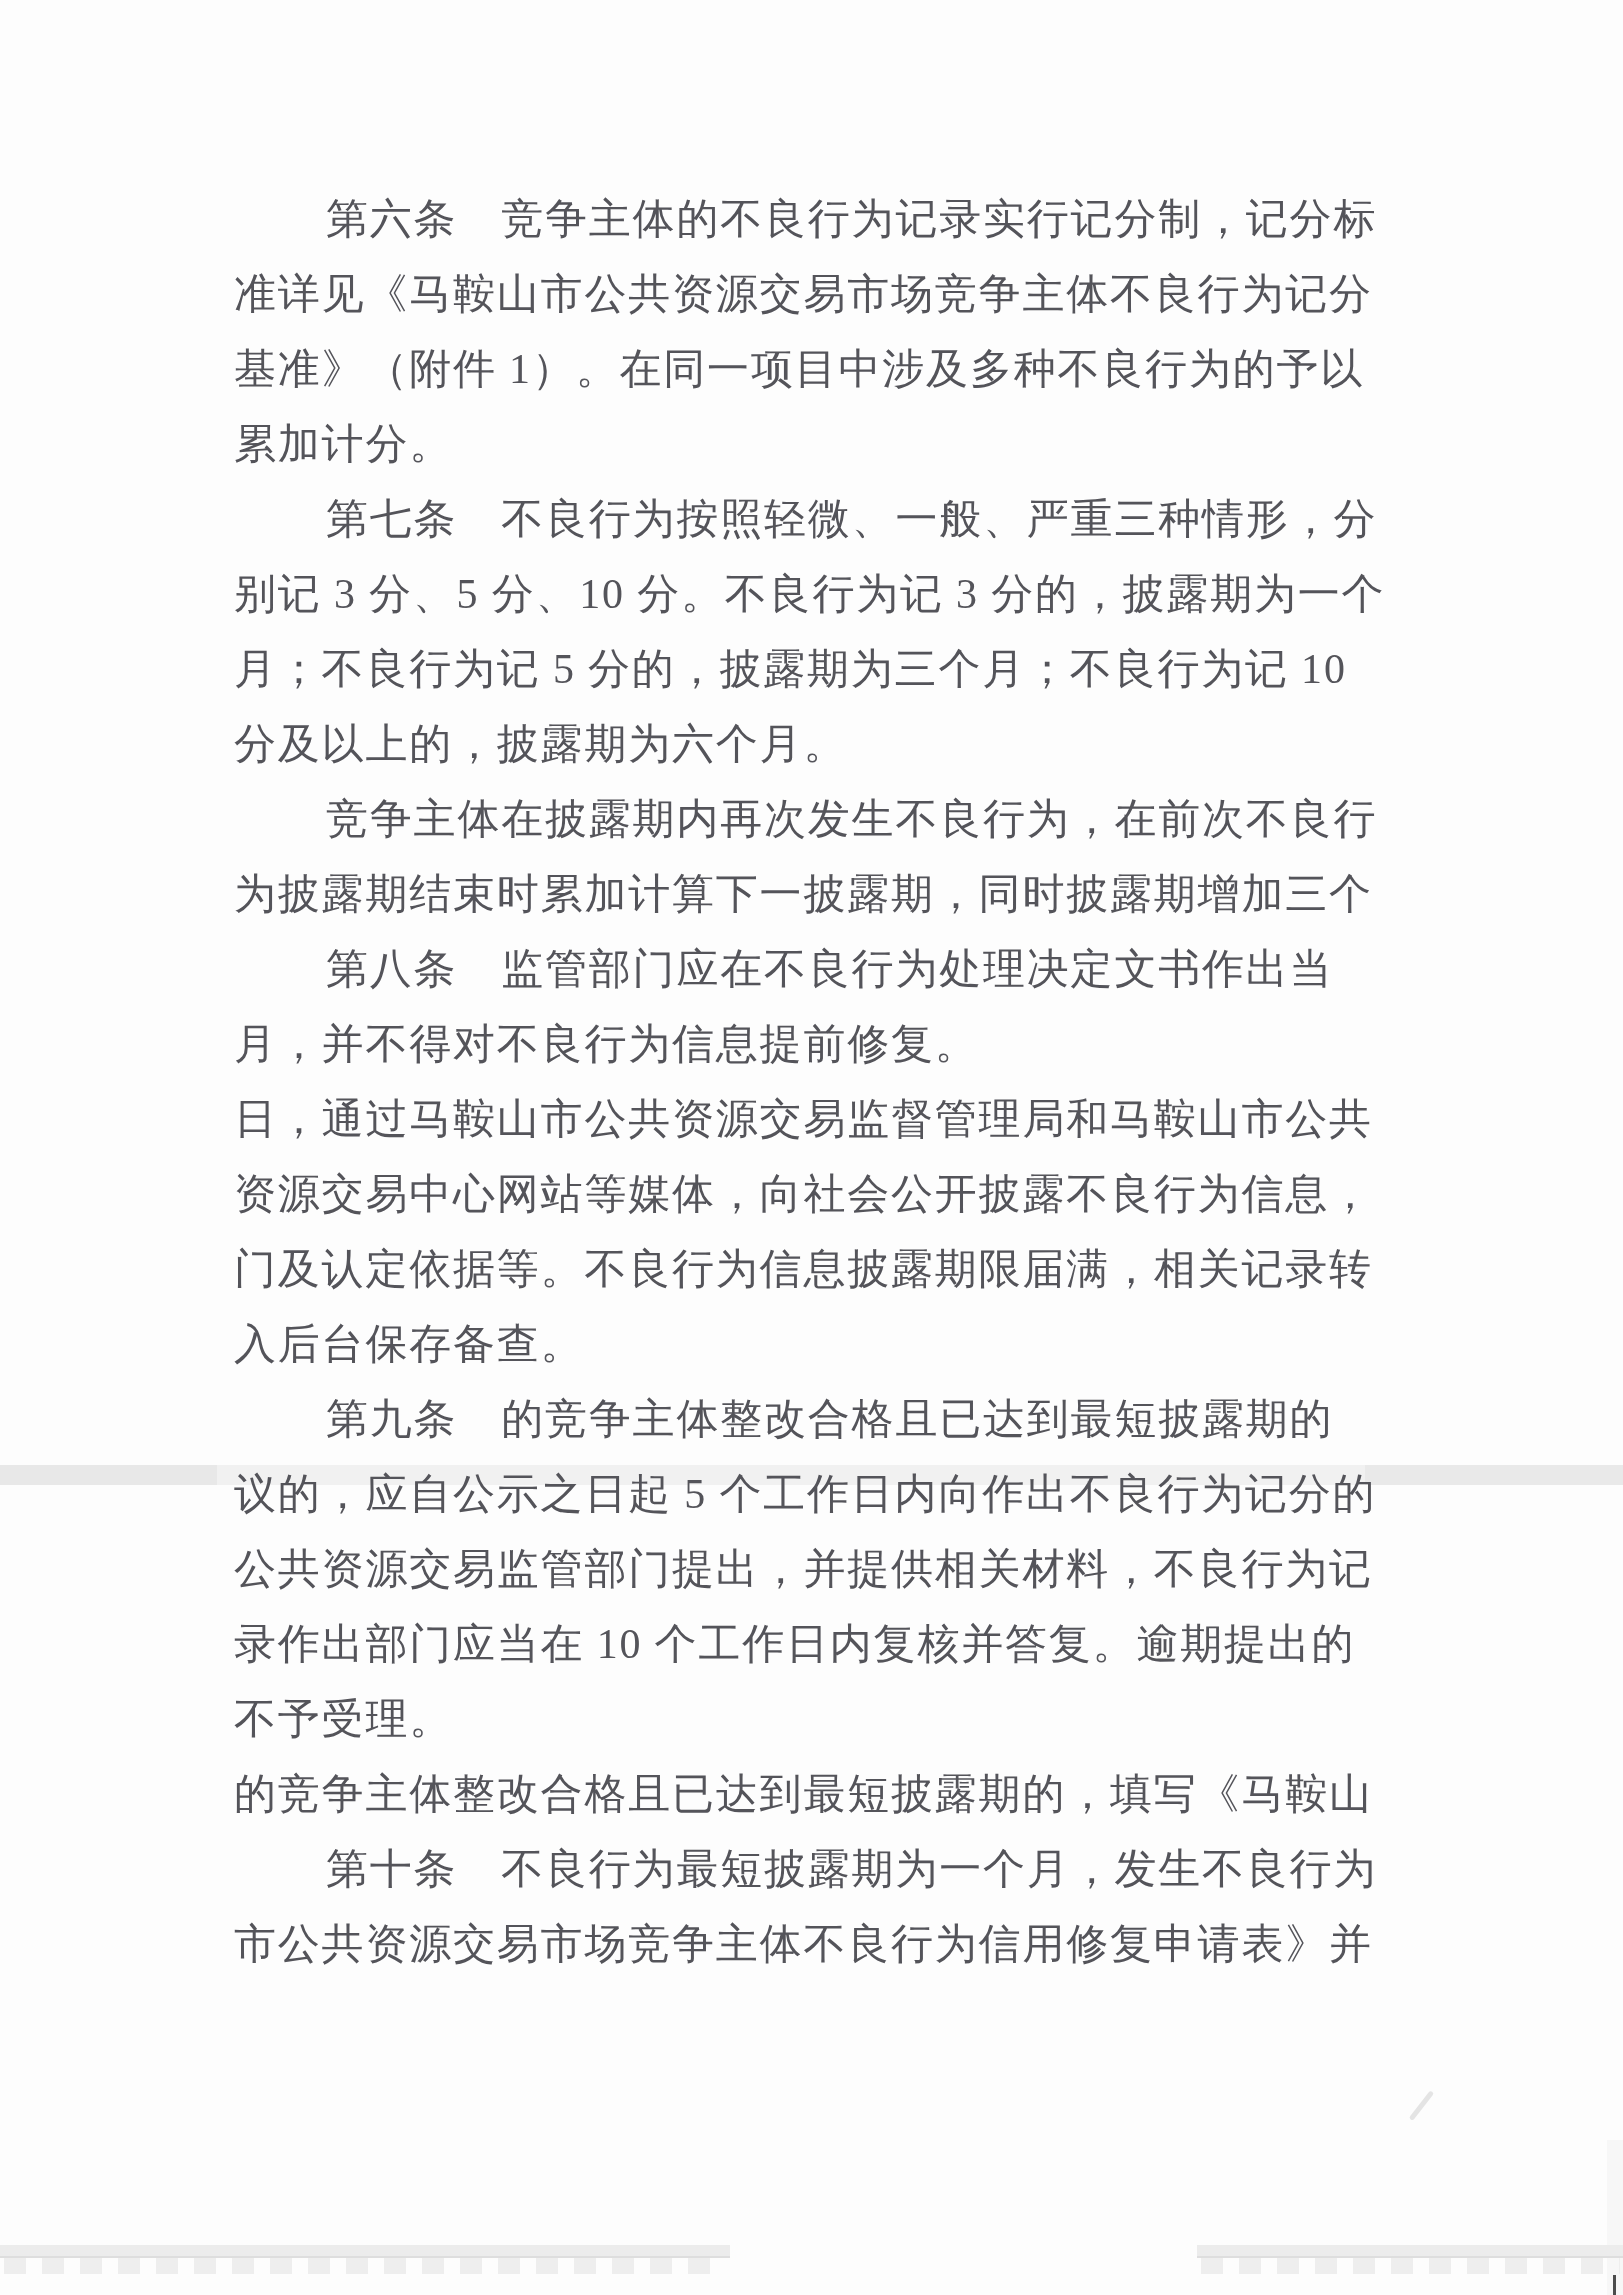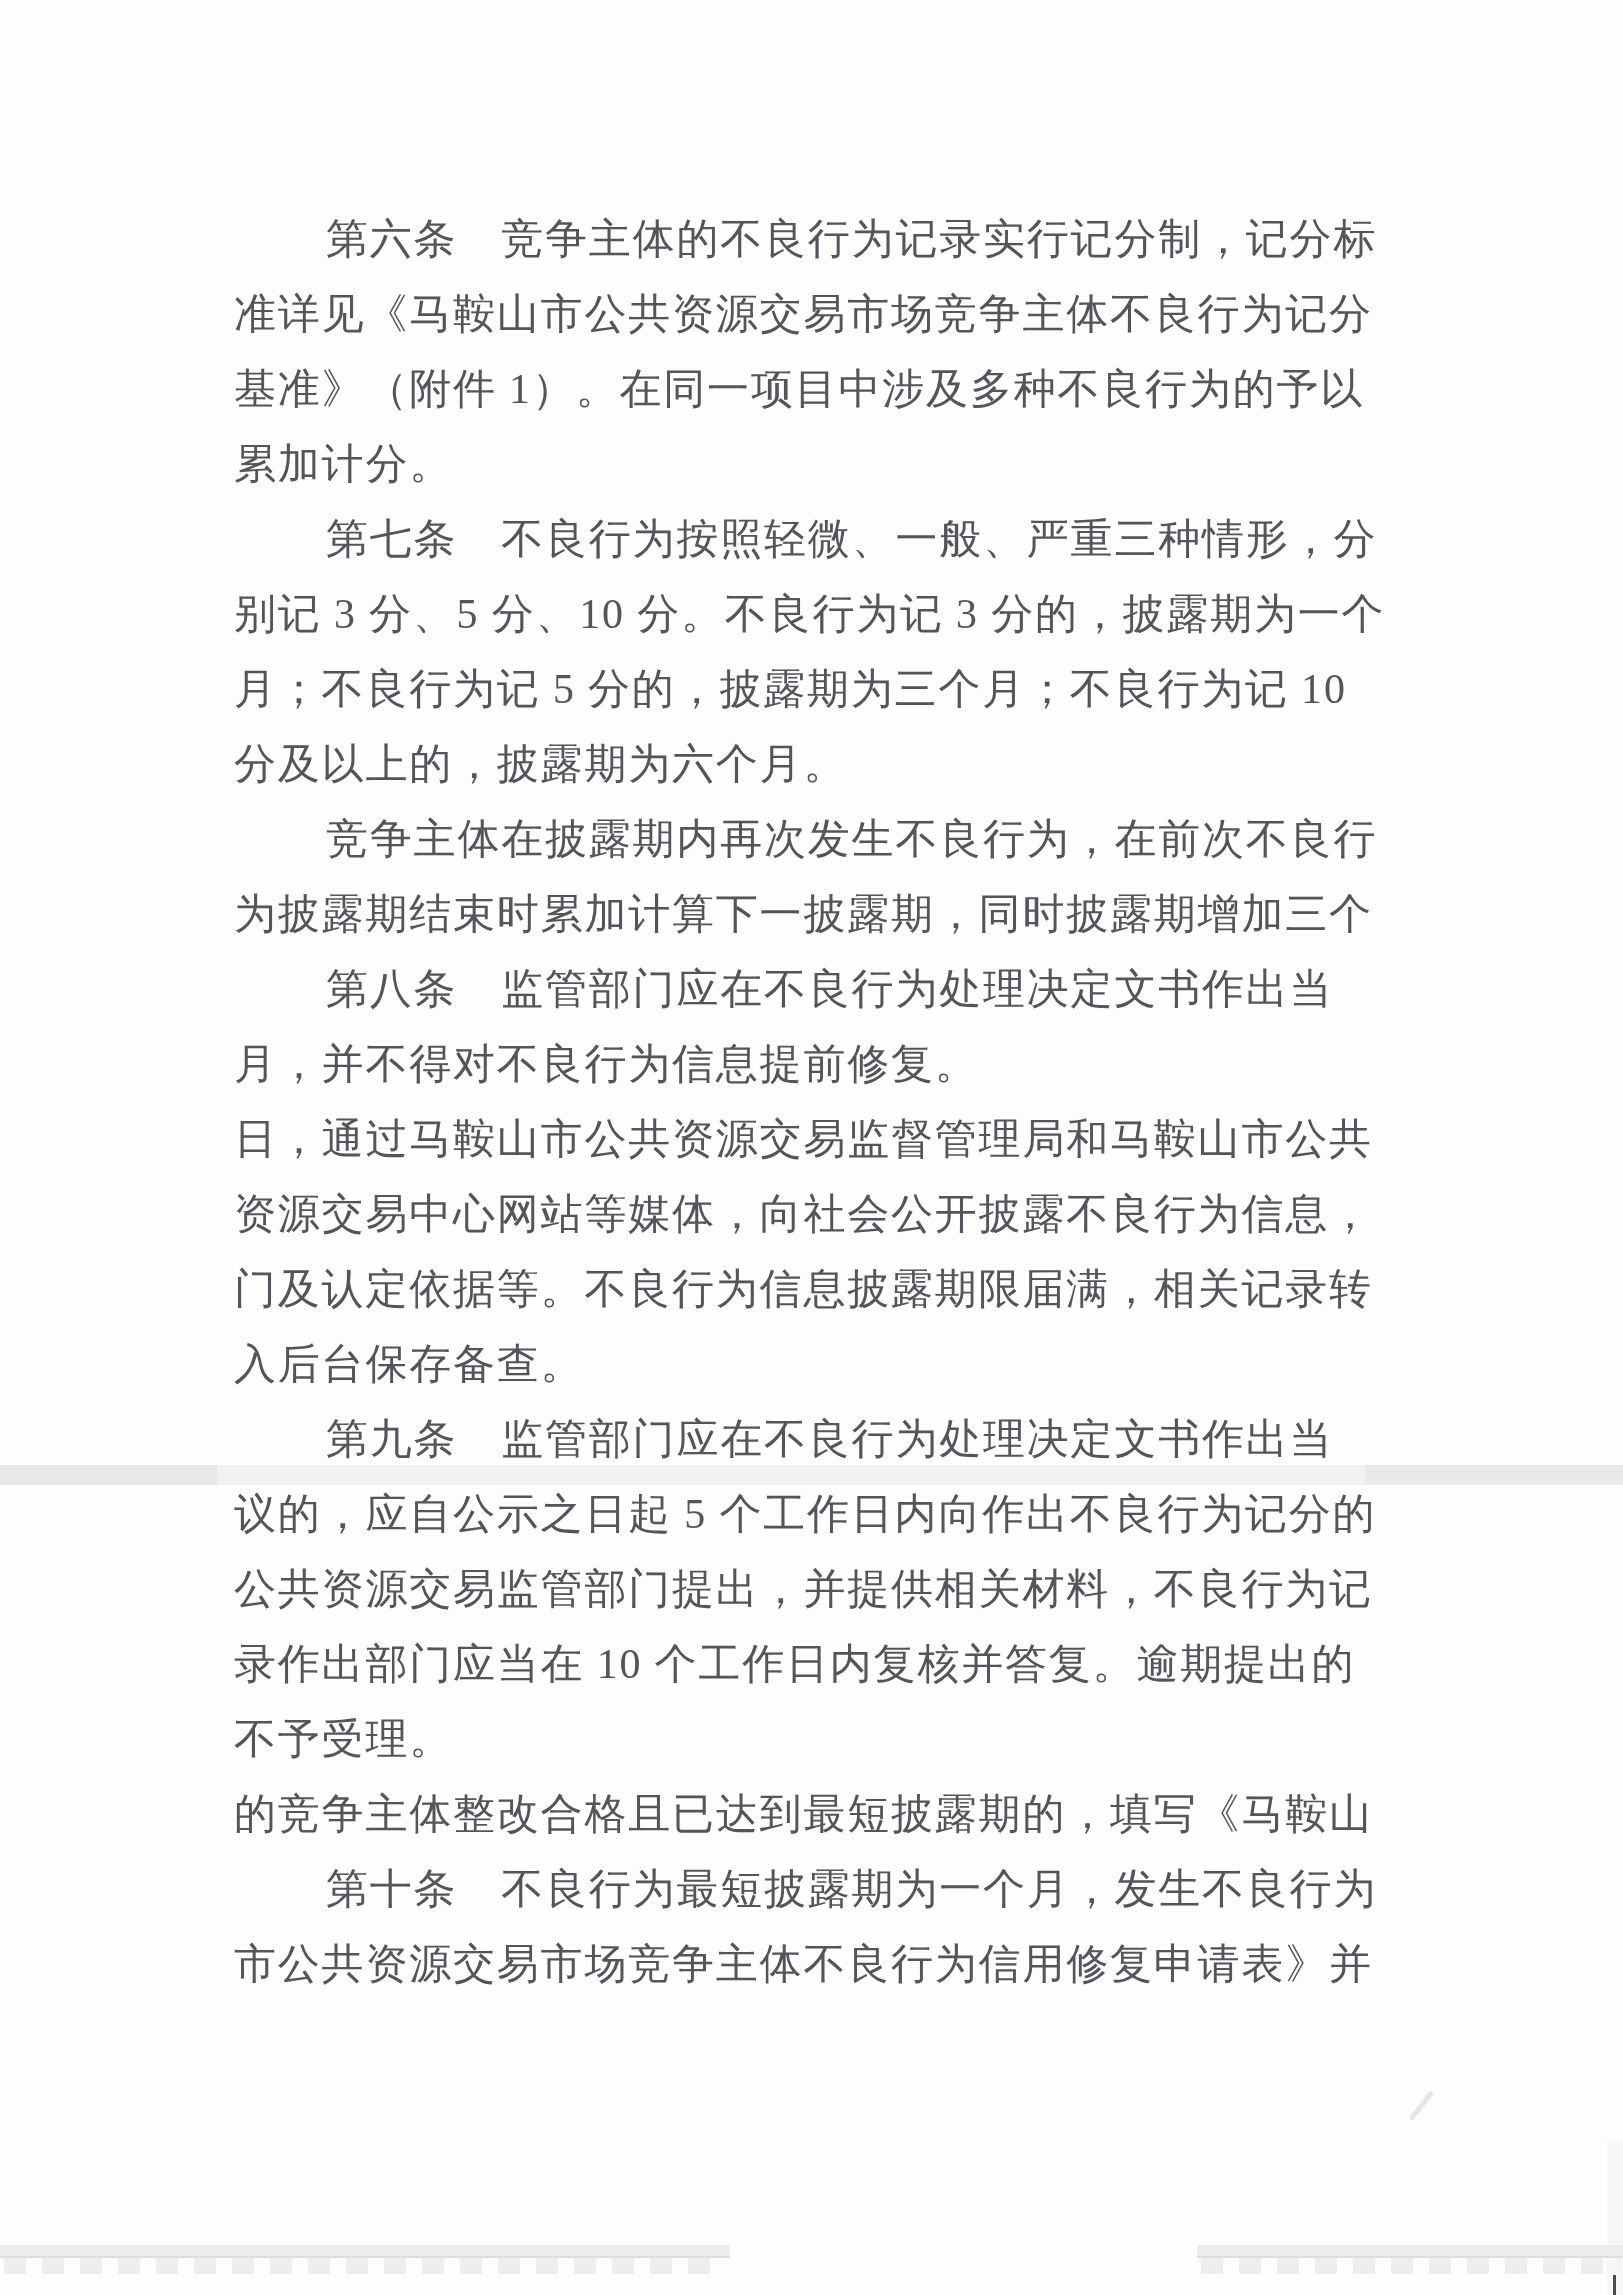--- a/index.html
+++ b/index.html
@@ -15,21 +15,21 @@
     font-family: "Liberation Serif", "DejaVu Serif", serif;
   }
   .page {
     position: absolute;
     inset: 0;
     background: #fdfdfd;
   }
   .doc-text {
     position: absolute;
     left: 234px;
-    top: 202px;
+    top: 182px;
     width: 1139px;
     font-size: 42px;
     line-height: 75px;
     letter-spacing: 1.8px;
     color: #54545a;
     text-align: left;
     white-space: nowrap;
   }
   .line { height: 75px; }
   .line.indent { text-indent: 92px; }
@@ -106,21 +106,21 @@
     <div class="line">月；不良行为记 5 分的，披露期为三个月；不良行为记 10</div>
     <div class="line">分及以上的，披露期为六个月。</div>
     <div class="line indent">竞争主体在披露期内再次发生不良行为，在前次不良行</div>
     <div class="line">为披露期结束时累加计算下一披露期，同时披露期增加三个</div>
     <div class="line indent">第八条　监管部门应在不良行为处理决定文书作出当</div>
     <div class="line">月，并不得对不良行为信息提前修复。</div>
     <div class="line">日，通过马鞍山市公共资源交易监督管理局和马鞍山市公共</div>
     <div class="line">资源交易中心网站等媒体，向社会公开披露不良行为信息，</div>
     <div class="line">门及认定依据等。不良行为信息披露期限届满，相关记录转</div>
     <div class="line">入后台保存备查。</div>
-    <div class="line indent">第九条　监管部门应在不良行为处理决定文书作出当</div>
+    <div class="line indent">第九条　的竞争主体整改合格且已达到最短披露期的</div>
     <div class="line">议的，应自公示之日起 5 个工作日内向作出不良行为记分的</div>
     <div class="line">公共资源交易监管部门提出，并提供相关材料，不良行为记</div>
     <div class="line">录作出部门应当在 10 个工作日内复核并答复。逾期提出的</div>
     <div class="line">不予受理。</div>
     <div class="line">的竞争主体整改合格且已达到最短披露期的，填写《马鞍山</div>
     <div class="line indent">第十条　不良行为最短披露期为一个月，发生不良行为</div>
     <div class="line">市公共资源交易市场竞争主体不良行为信用修复申请表》并</div>
   </main>
 
   <div class="smudge"></div>

